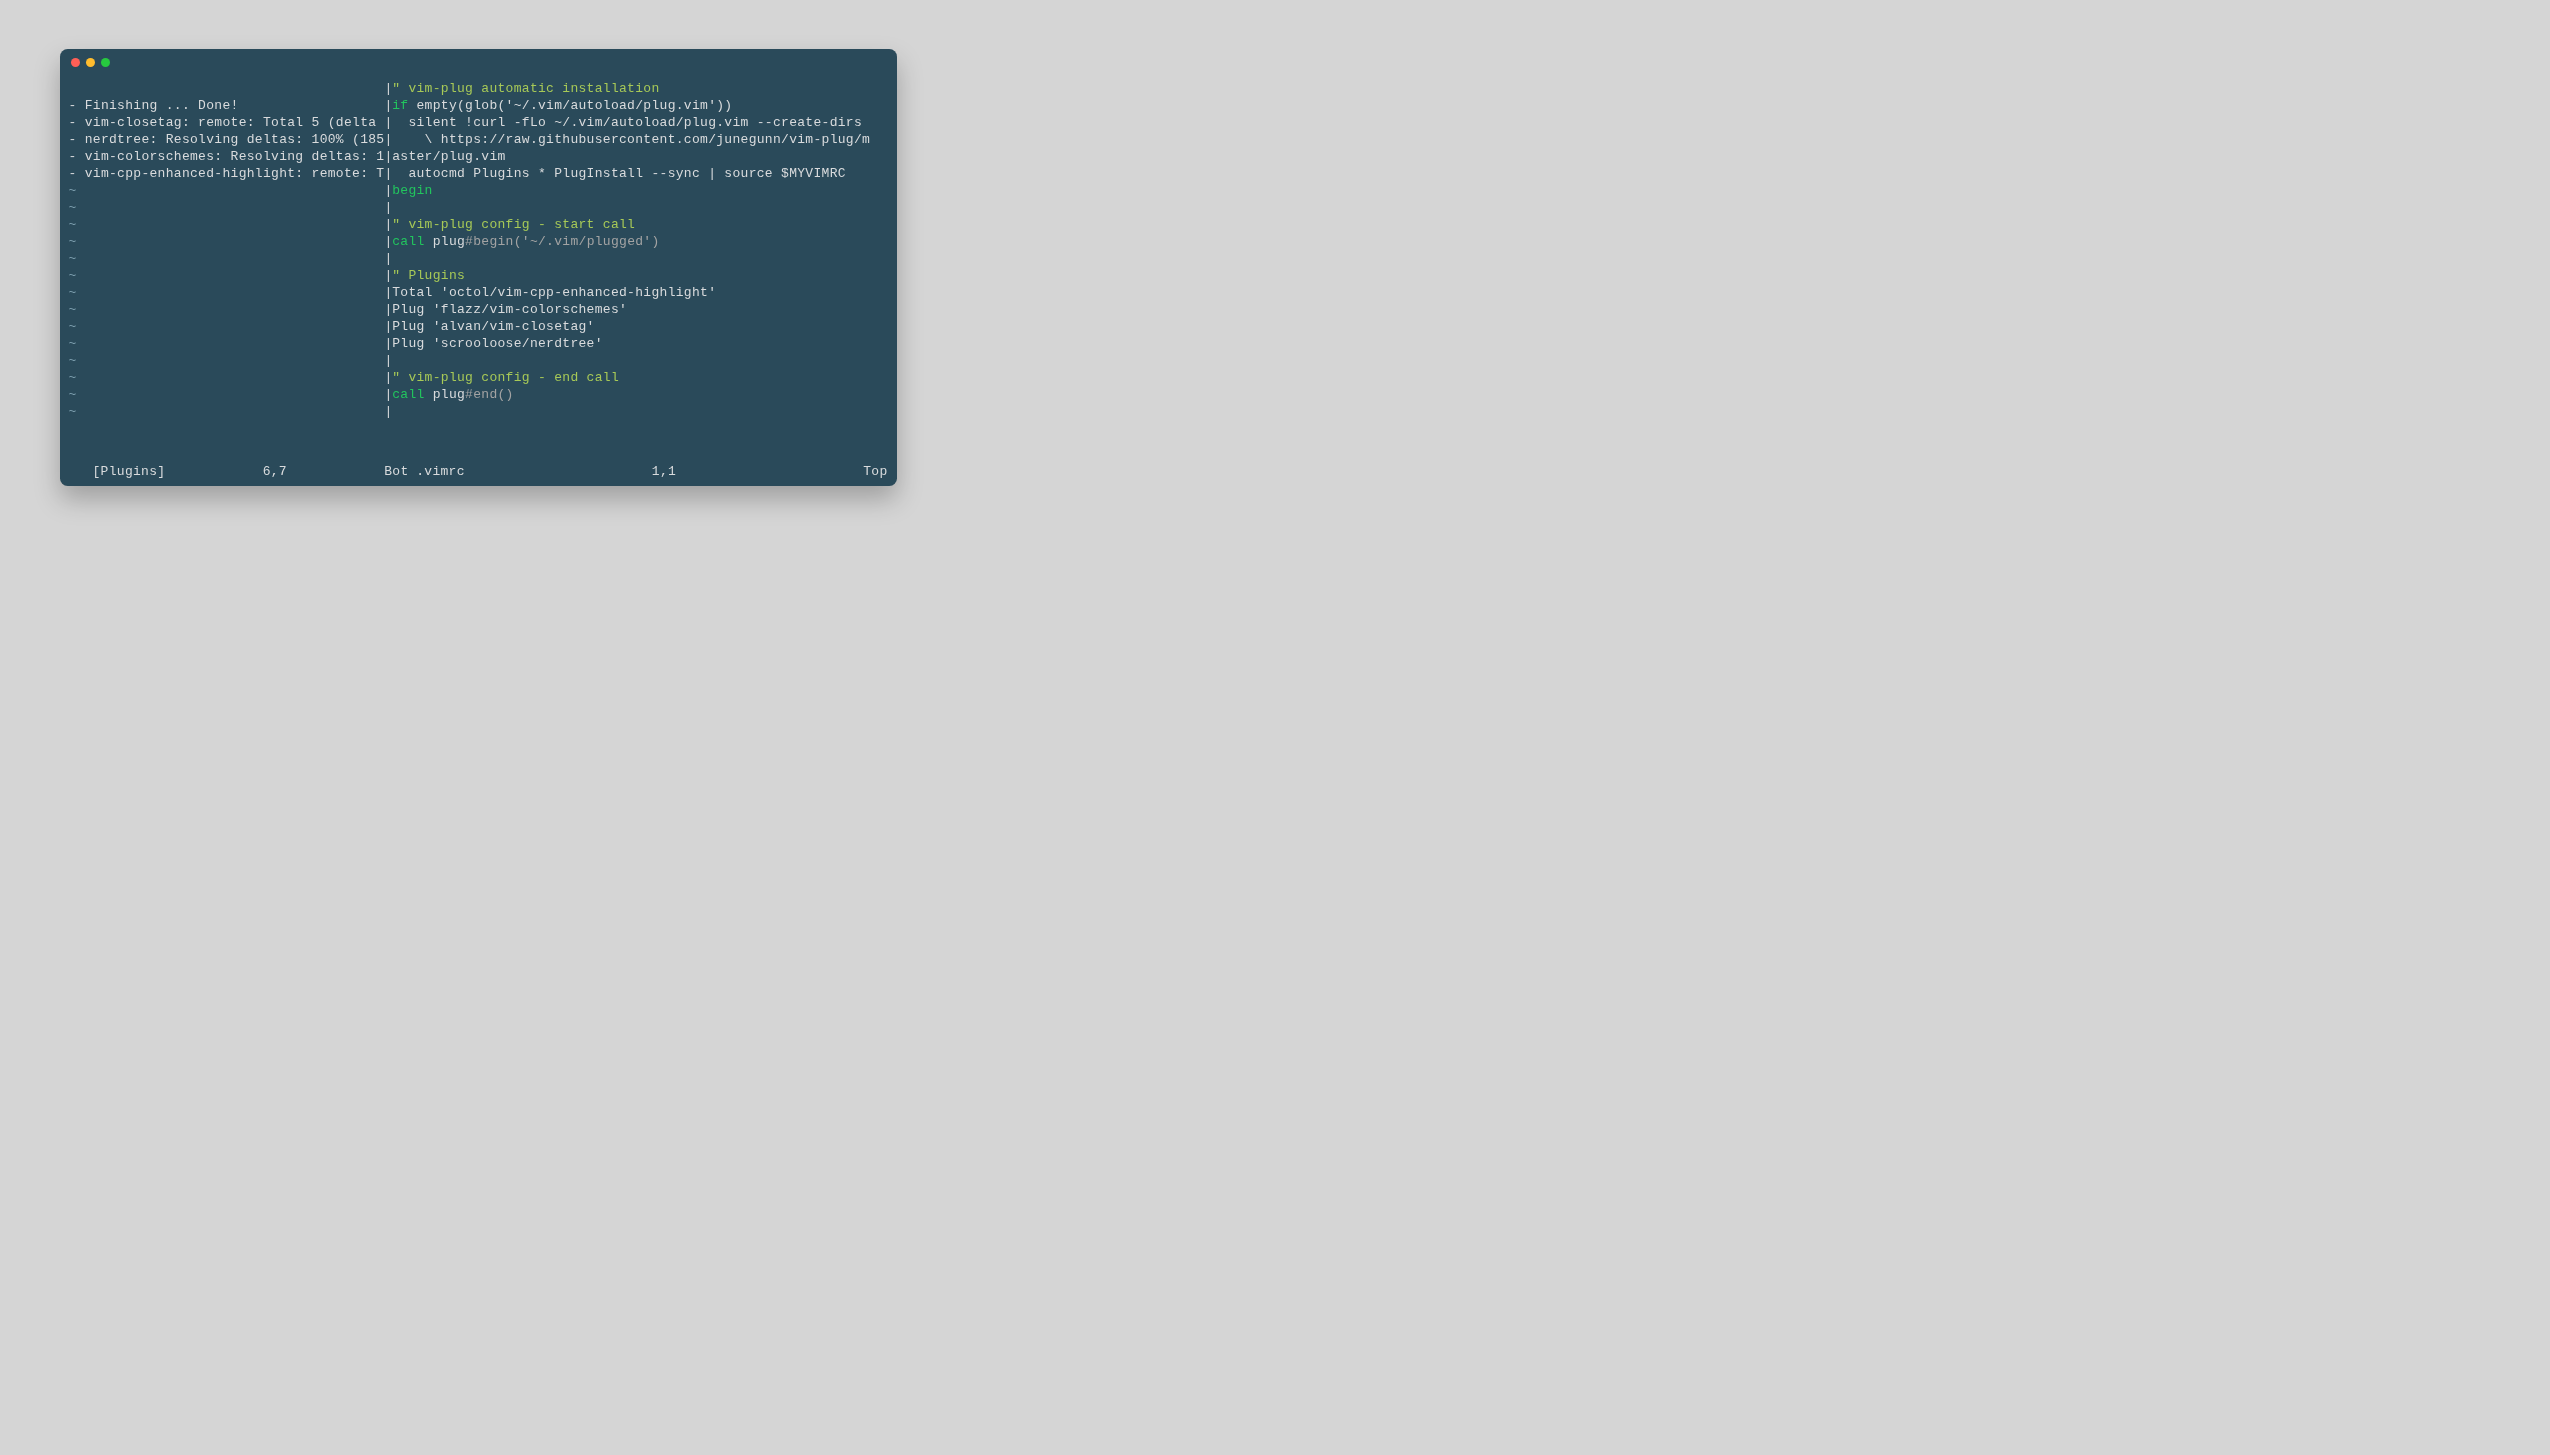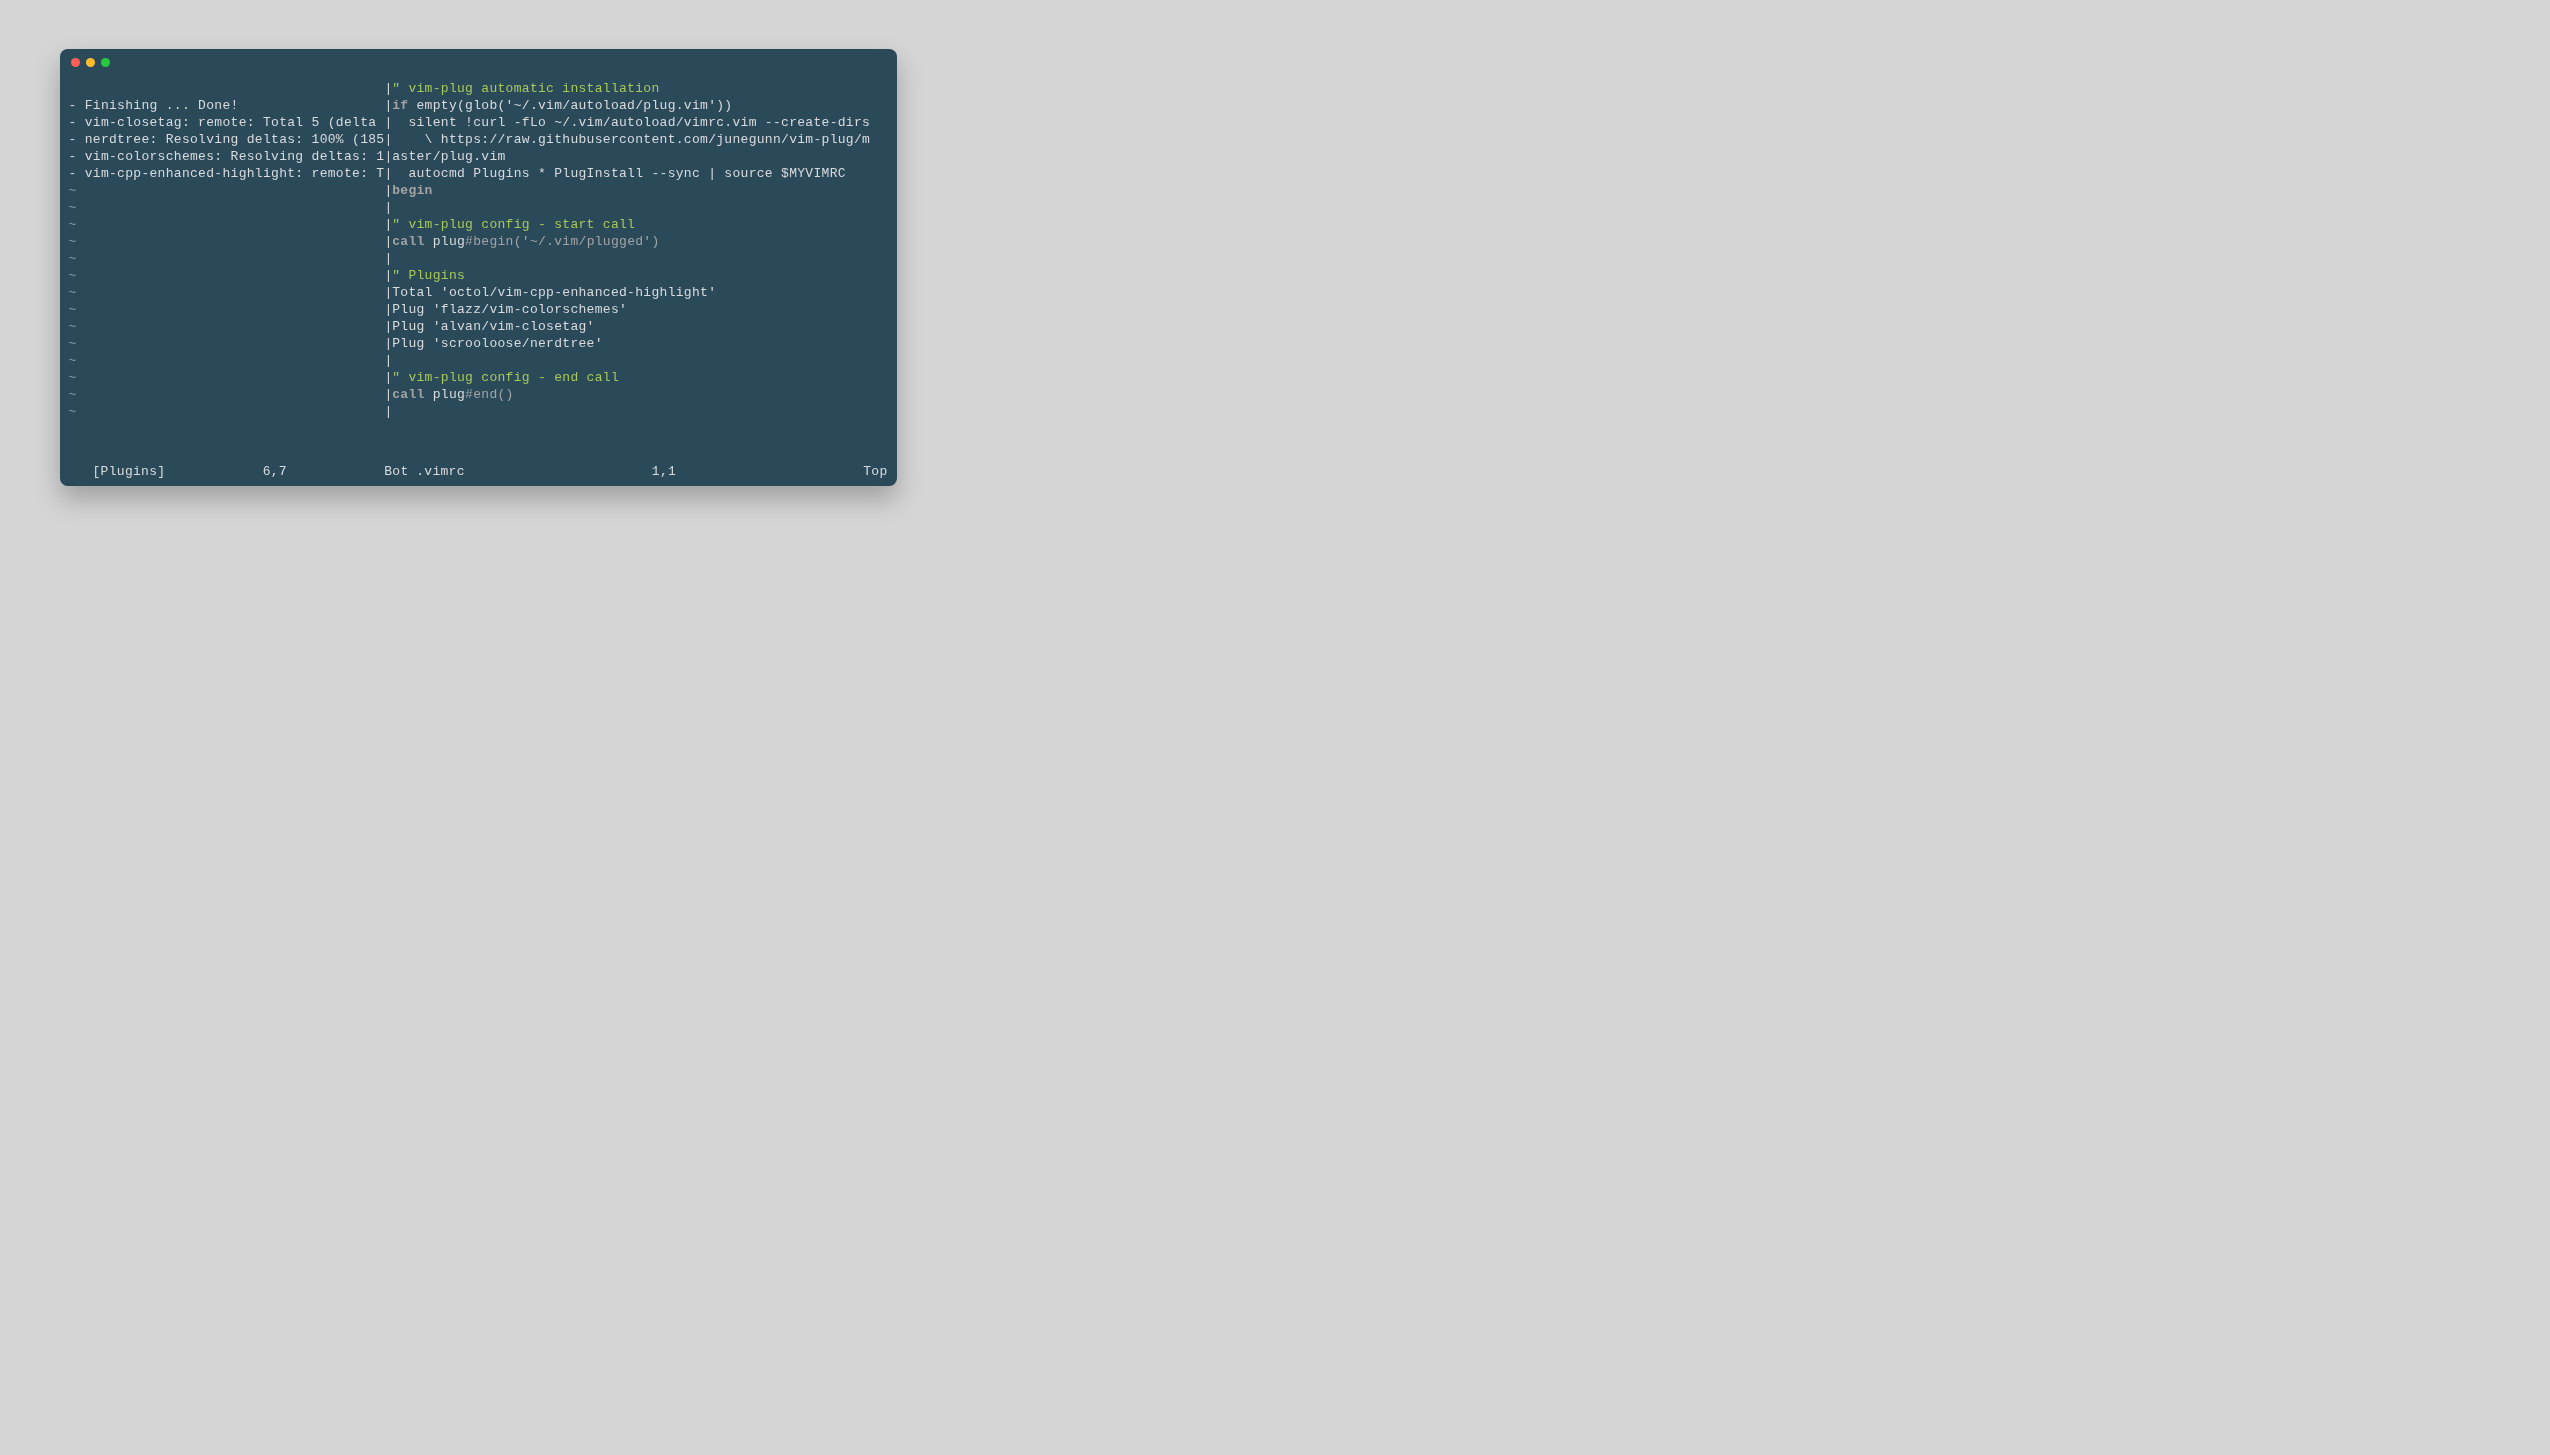--- a/index.html
+++ b/index.html
@@ -51,21 +51,21 @@
   .rows { flex: 1; }
   .row {
     display: flex;
     white-space: pre;
   }
   .left  { width: 316px; overflow: hidden; }
   .sep   { width: 7.7px; text-align: center; }
   .right { flex: 1; overflow: hidden; }
 
   .comment { color: #a7c957; }
-  .keyword { color: #a3a3a3; font-weight: bold; }
+  .keyword { color: #22c55e; }
   .dim     { color: #a3a3a3; }
   .tilde   { color: #7ea0b0; }
 
   .statusbar {
     display: flex;
     white-space: pre;
     color: #d9dbdd;
     padding-top: 1.3px;
   }
   .sb-left  { width: 316px; display: flex; margin-left: 24px; }
@@ -79,21 +79,21 @@
   <div class="titlebar">
     <div class="tl-btn red"></div>
     <div class="tl-btn yellow"></div>
     <div class="tl-btn green"></div>
   </div>
 
   <div class="screen">
     <div class="rows" id="rows">
         <div class="row"><div class="left"></div><div class="sep">|</div><div class="right"><span class="comment">" vim-plug automatic installation</span></div></div>
         <div class="row"><div class="left">- Finishing ... Done!</div><div class="sep">|</div><div class="right"><span class="keyword">if</span><span> empty(glob('~/.vim/autoload/plug.vim'))</span></div></div>
-        <div class="row"><div class="left">- vim-closetag: remote: Total 5 (delta 0</div><div class="sep">|</div><div class="right"><span>  silent !curl -fLo ~/.vim/autoload/vimrc.vim --create-dirs</span></div></div>
+        <div class="row"><div class="left">- vim-closetag: remote: Total 5 (delta 0</div><div class="sep">|</div><div class="right"><span>  silent !curl -fLo ~/.vim/autoload/plug.vim --create-dirs</span></div></div>
         <div class="row"><div class="left">- nerdtree: Resolving deltas: 100% (185/</div><div class="sep">|</div><div class="right"><span>    \ https://raw.githubusercontent.com/junegunn/vim-plug/m</span></div></div>
         <div class="row"><div class="left">- vim-colorschemes: Resolving deltas: 10</div><div class="sep">|</div><div class="right"><span>aster/plug.vim</span></div></div>
         <div class="row"><div class="left">- vim-cpp-enhanced-highlight: remote: To</div><div class="sep">|</div><div class="right"><span>  autocmd Plugins * PlugInstall --sync | source $MYVIMRC</span></div></div>
         <div class="row"><div class="left"><span class="tilde">~</span></div><div class="sep">|</div><div class="right"><span class="keyword">begin</span></div></div>
         <div class="row"><div class="left"><span class="tilde">~</span></div><div class="sep">|</div><div class="right"></div></div>
         <div class="row"><div class="left"><span class="tilde">~</span></div><div class="sep">|</div><div class="right"><span class="comment">" vim-plug config - start call</span></div></div>
         <div class="row"><div class="left"><span class="tilde">~</span></div><div class="sep">|</div><div class="right"><span class="keyword">call</span><span> plug</span><span class="dim">#begin('~/.vim/plugged')</span></div></div>
         <div class="row"><div class="left"><span class="tilde">~</span></div><div class="sep">|</div><div class="right"></div></div>
         <div class="row"><div class="left"><span class="tilde">~</span></div><div class="sep">|</div><div class="right"><span class="comment">" Plugins</span></div></div>
         <div class="row"><div class="left"><span class="tilde">~</span></div><div class="sep">|</div><div class="right"><span>Total 'octol/vim-cpp-enhanced-highlight'</span></div></div>

